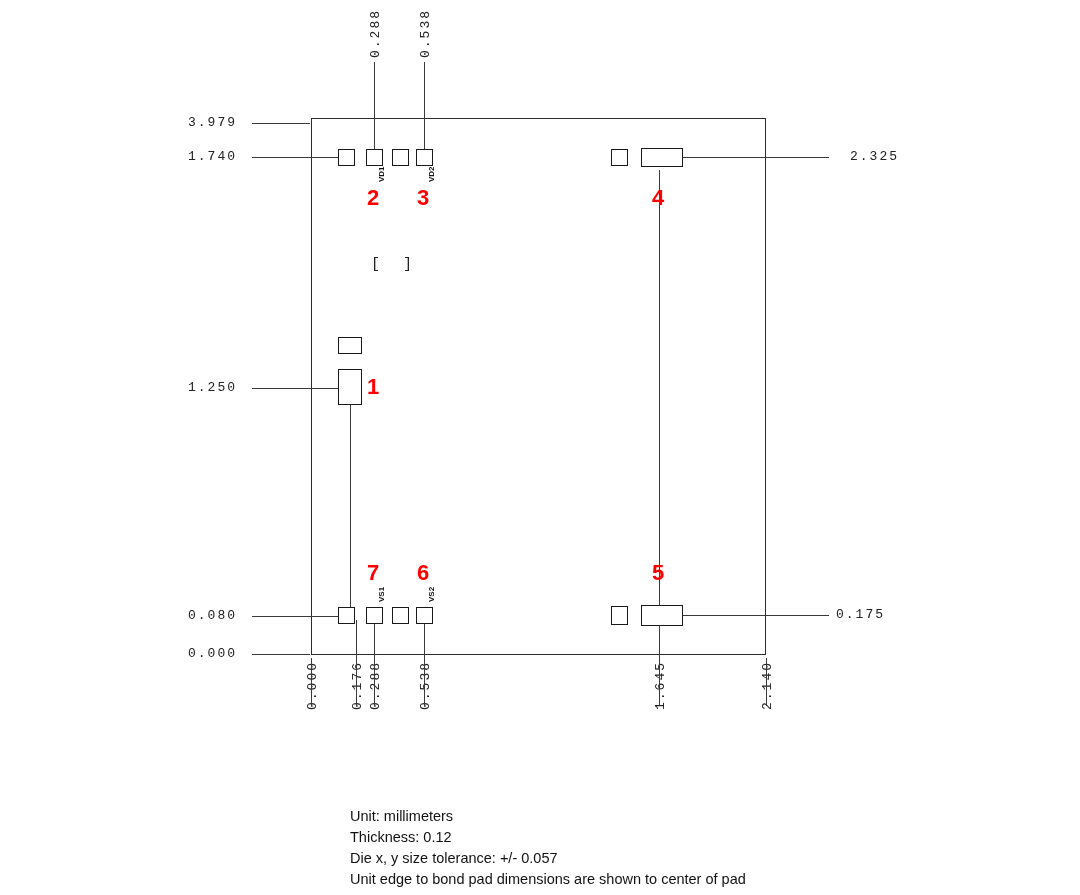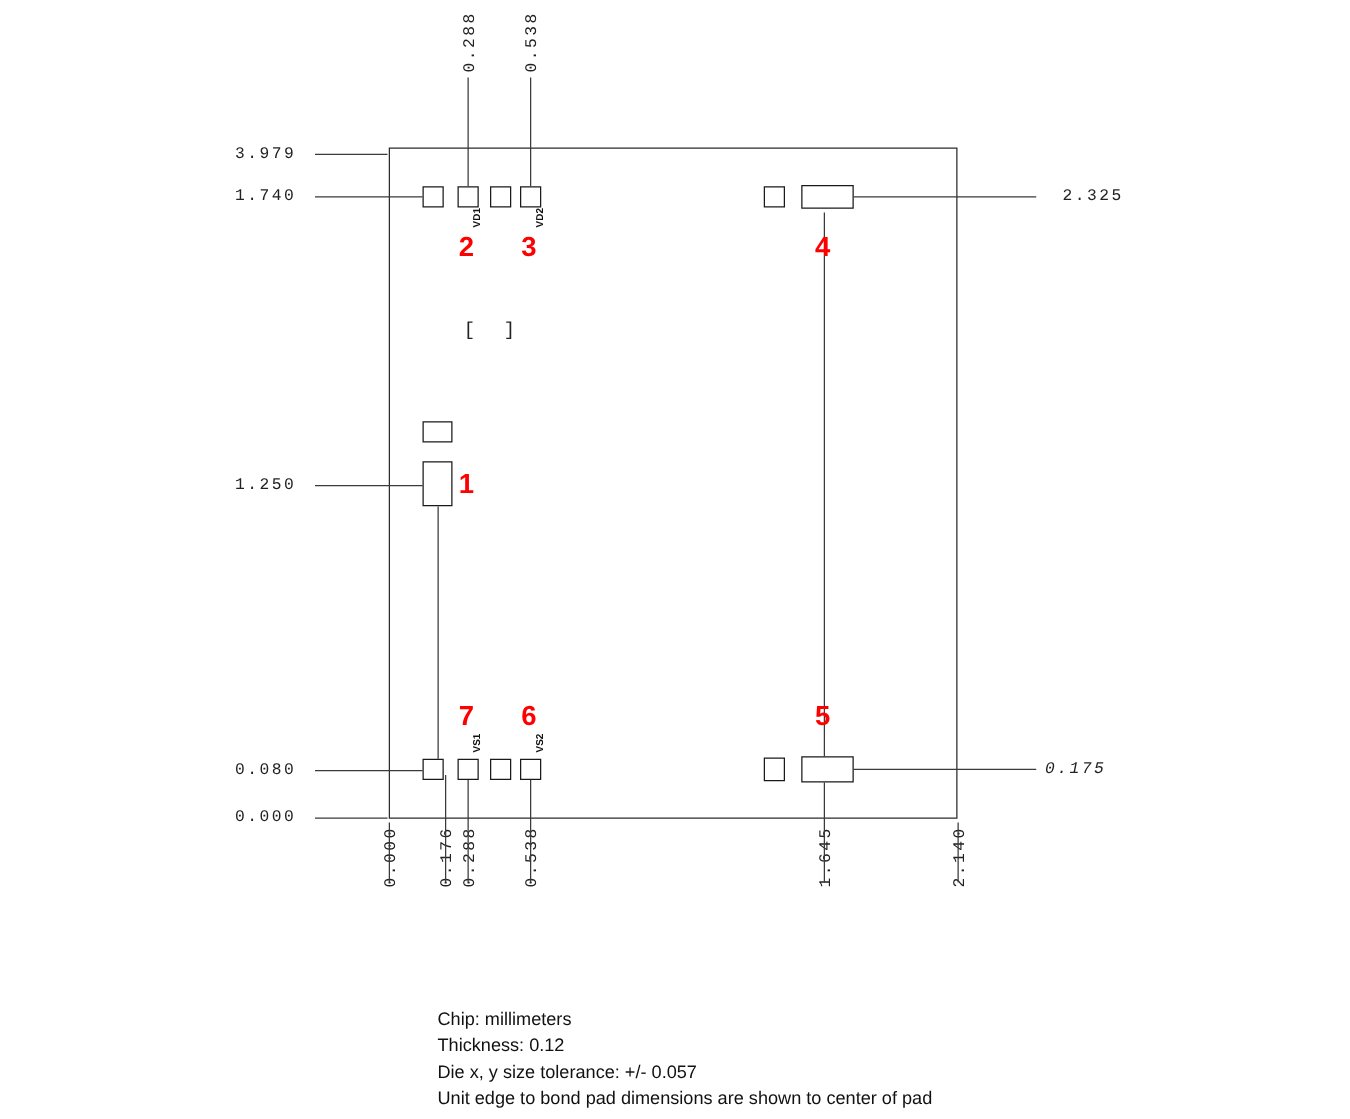--- a/index.html
+++ b/index.html
@@ -44,21 +44,21 @@
 
   <div class="abs dim" style="left:188px;top:608px;">0.080</div>
   <div class="abs hline" style="left:252px;top:616px;width:88px;"></div>
 
   <div class="abs dim" style="left:188px;top:646px;">0.000</div>
   <div class="abs hline" style="left:252px;top:654px;width:58px;"></div>
 
   <div class="abs dim" style="left:836px;top:149px;margin-left:14px;">2.325</div>
   <div class="abs hline" style="left:671px;top:157px;width:158px;"></div>
 
-  <div class="abs dim" style="left:836px;top:607px;font-style:italic;">0.175</div>
+  <div class="abs dim" style="left:836px;top:607px;">0.175</div>
   <div class="abs hline" style="left:671px;top:615px;width:158px;"></div>
 
   <div class="abs dim vert" style="left:368px;top:58px;">0.288</div>
   <div class="abs vline" style="left:374px;top:62px;width:1px;height:90px;"></div>
 
   <div class="abs dim vert" style="left:418px;top:58px;">0.538</div>
   <div class="abs vline" style="left:424px;top:62px;width:1px;height:90px;"></div>
 
   <div class="abs dim vert" style="left:305px;top:710px;">0.000</div>
   <div class="abs vline" style="left:311px;top:658px;width:1px;height:48px;"></div>
@@ -109,19 +109,19 @@
 
   <div class="abs callout" style="left:367px;top:374px;">1</div>
   <div class="abs callout" style="left:367px;top:185px;">2</div>
   <div class="abs callout" style="left:417px;top:185px;">3</div>
   <div class="abs callout" style="left:652px;top:185px;">4</div>
   <div class="abs callout" style="left:652px;top:560px;">5</div>
   <div class="abs callout" style="left:417px;top:560px;">6</div>
   <div class="abs callout" style="left:367px;top:560px;">7</div>
 
   <div class="notes">
-    <div>Chip: millimeters</div>
+    <div>Unit: millimeters</div>
     <div>Thickness: 0.12</div>
     <div>Die x, y size tolerance:  +/- 0.057</div>
     <div>Unit edge to bond pad dimensions are shown to center of pad</div>
   </div>
 
 </div>
 
 </body></html>

